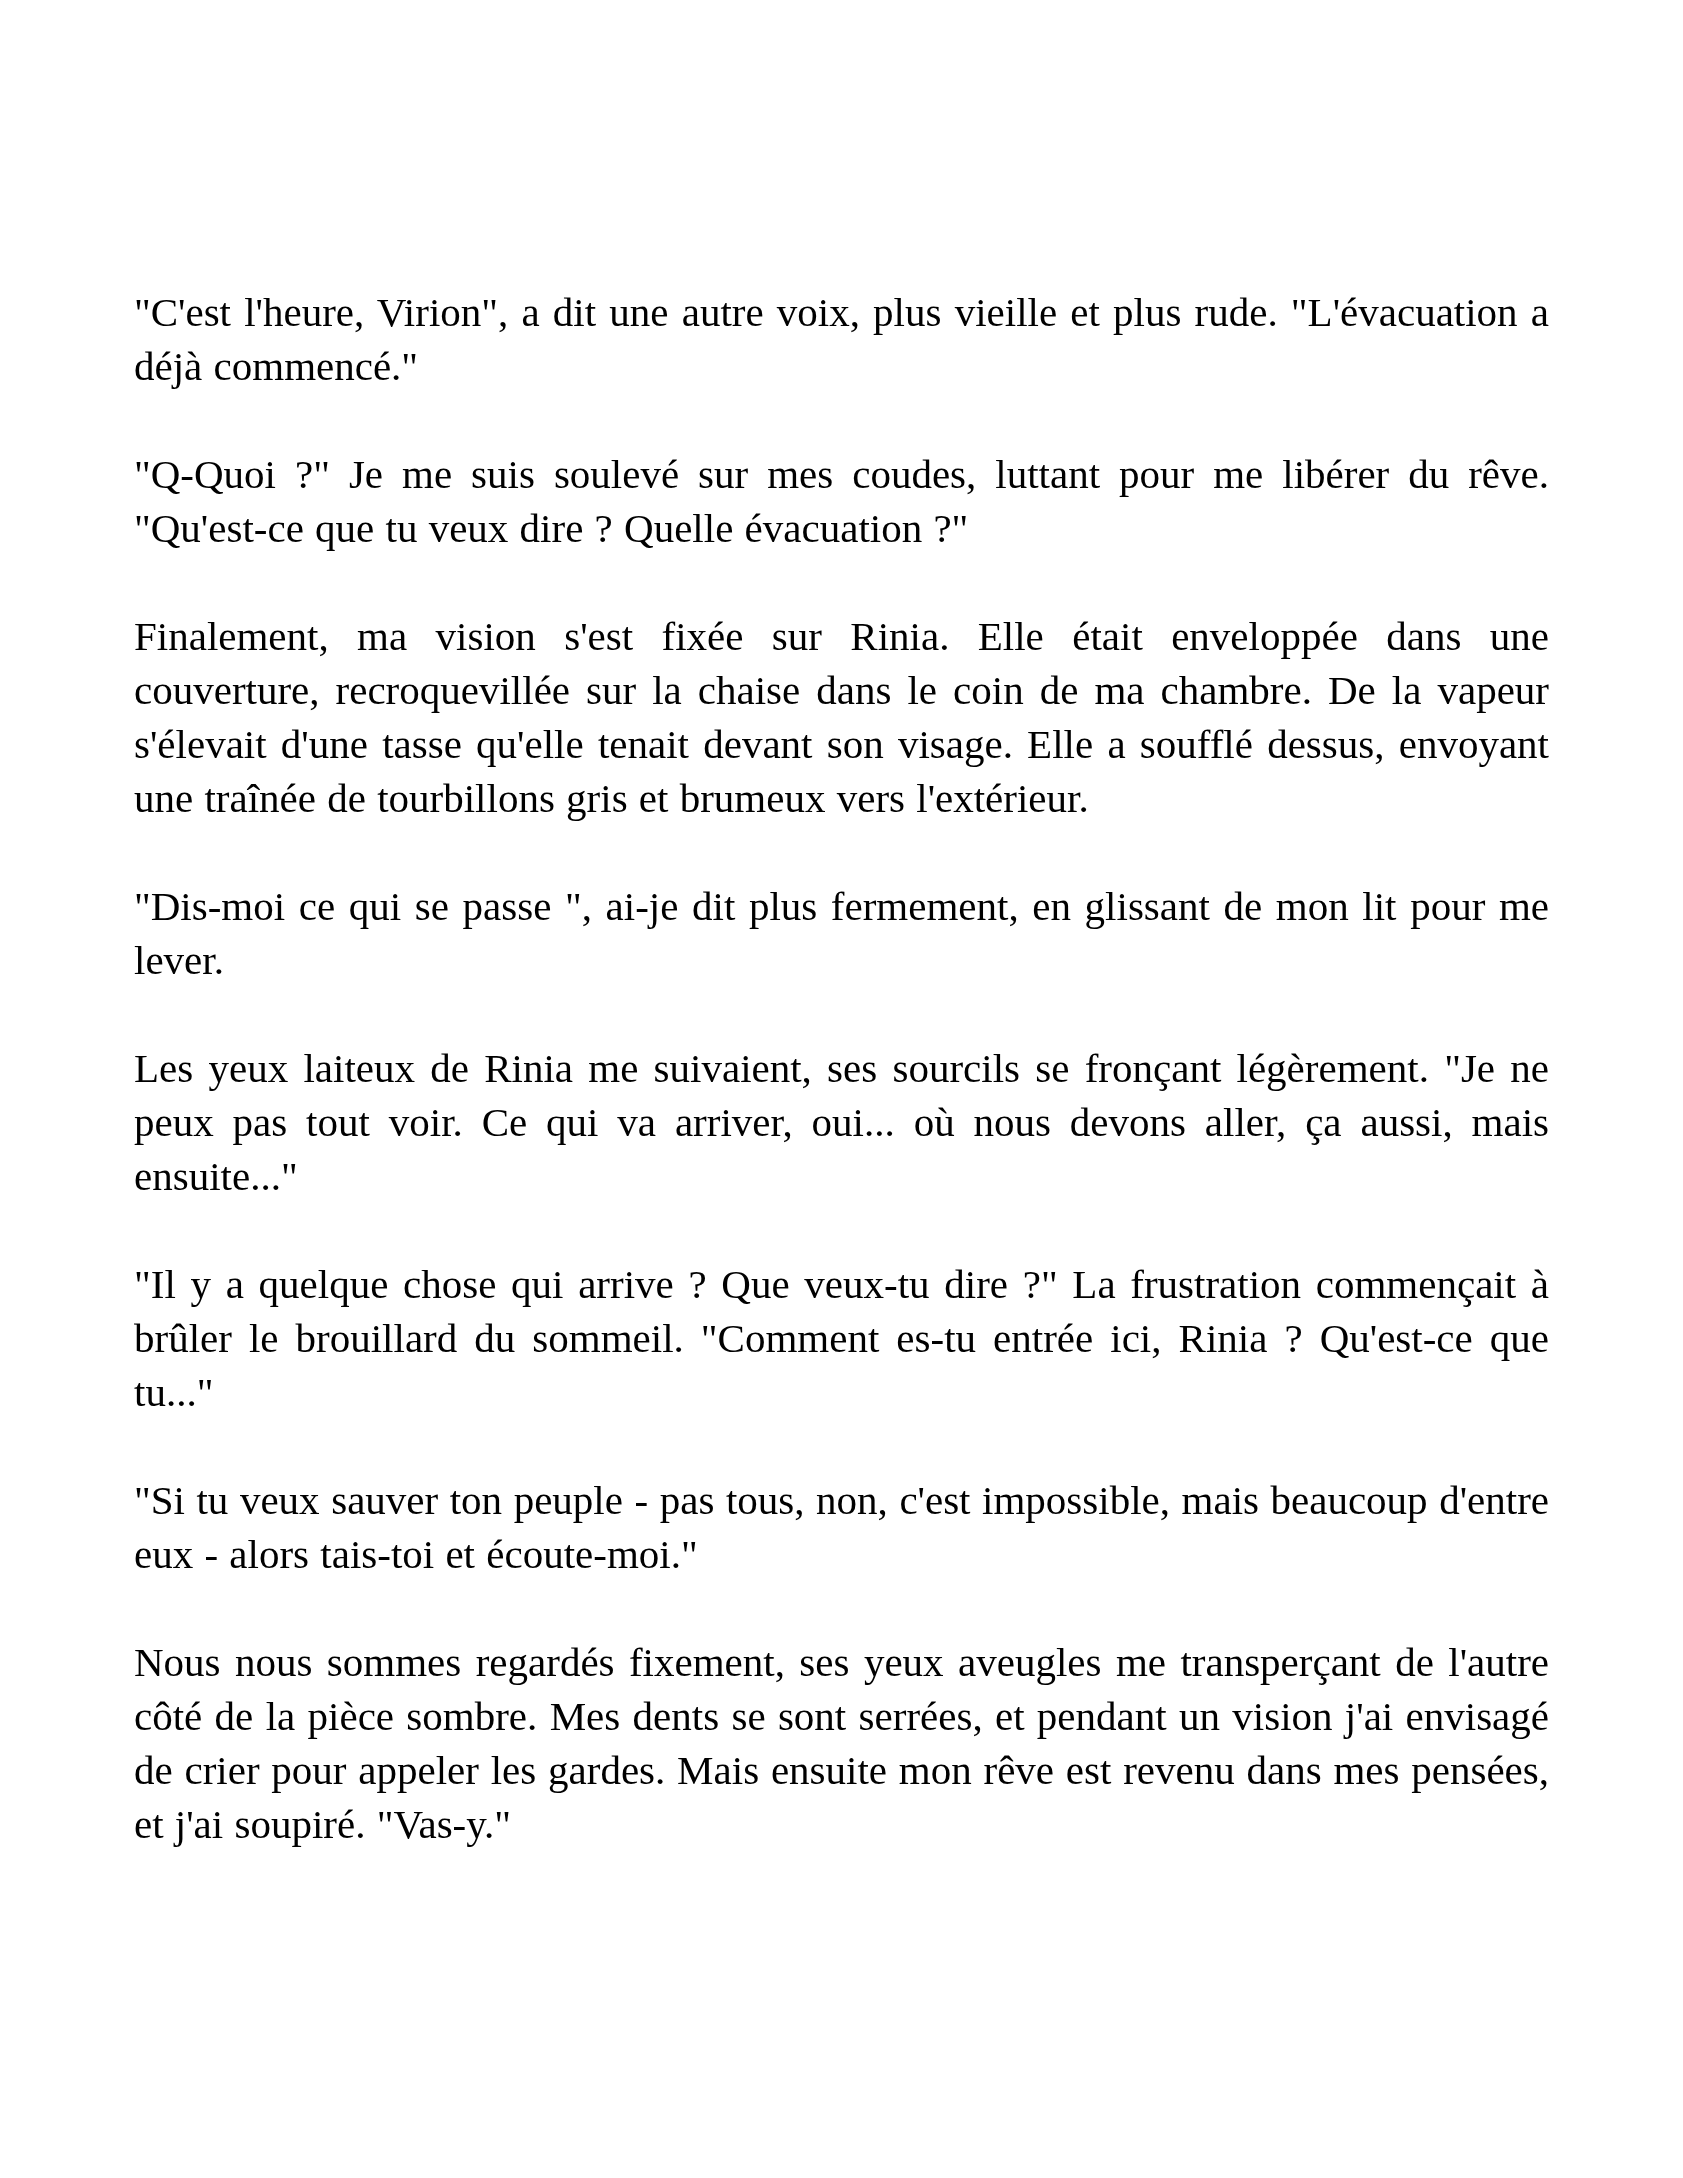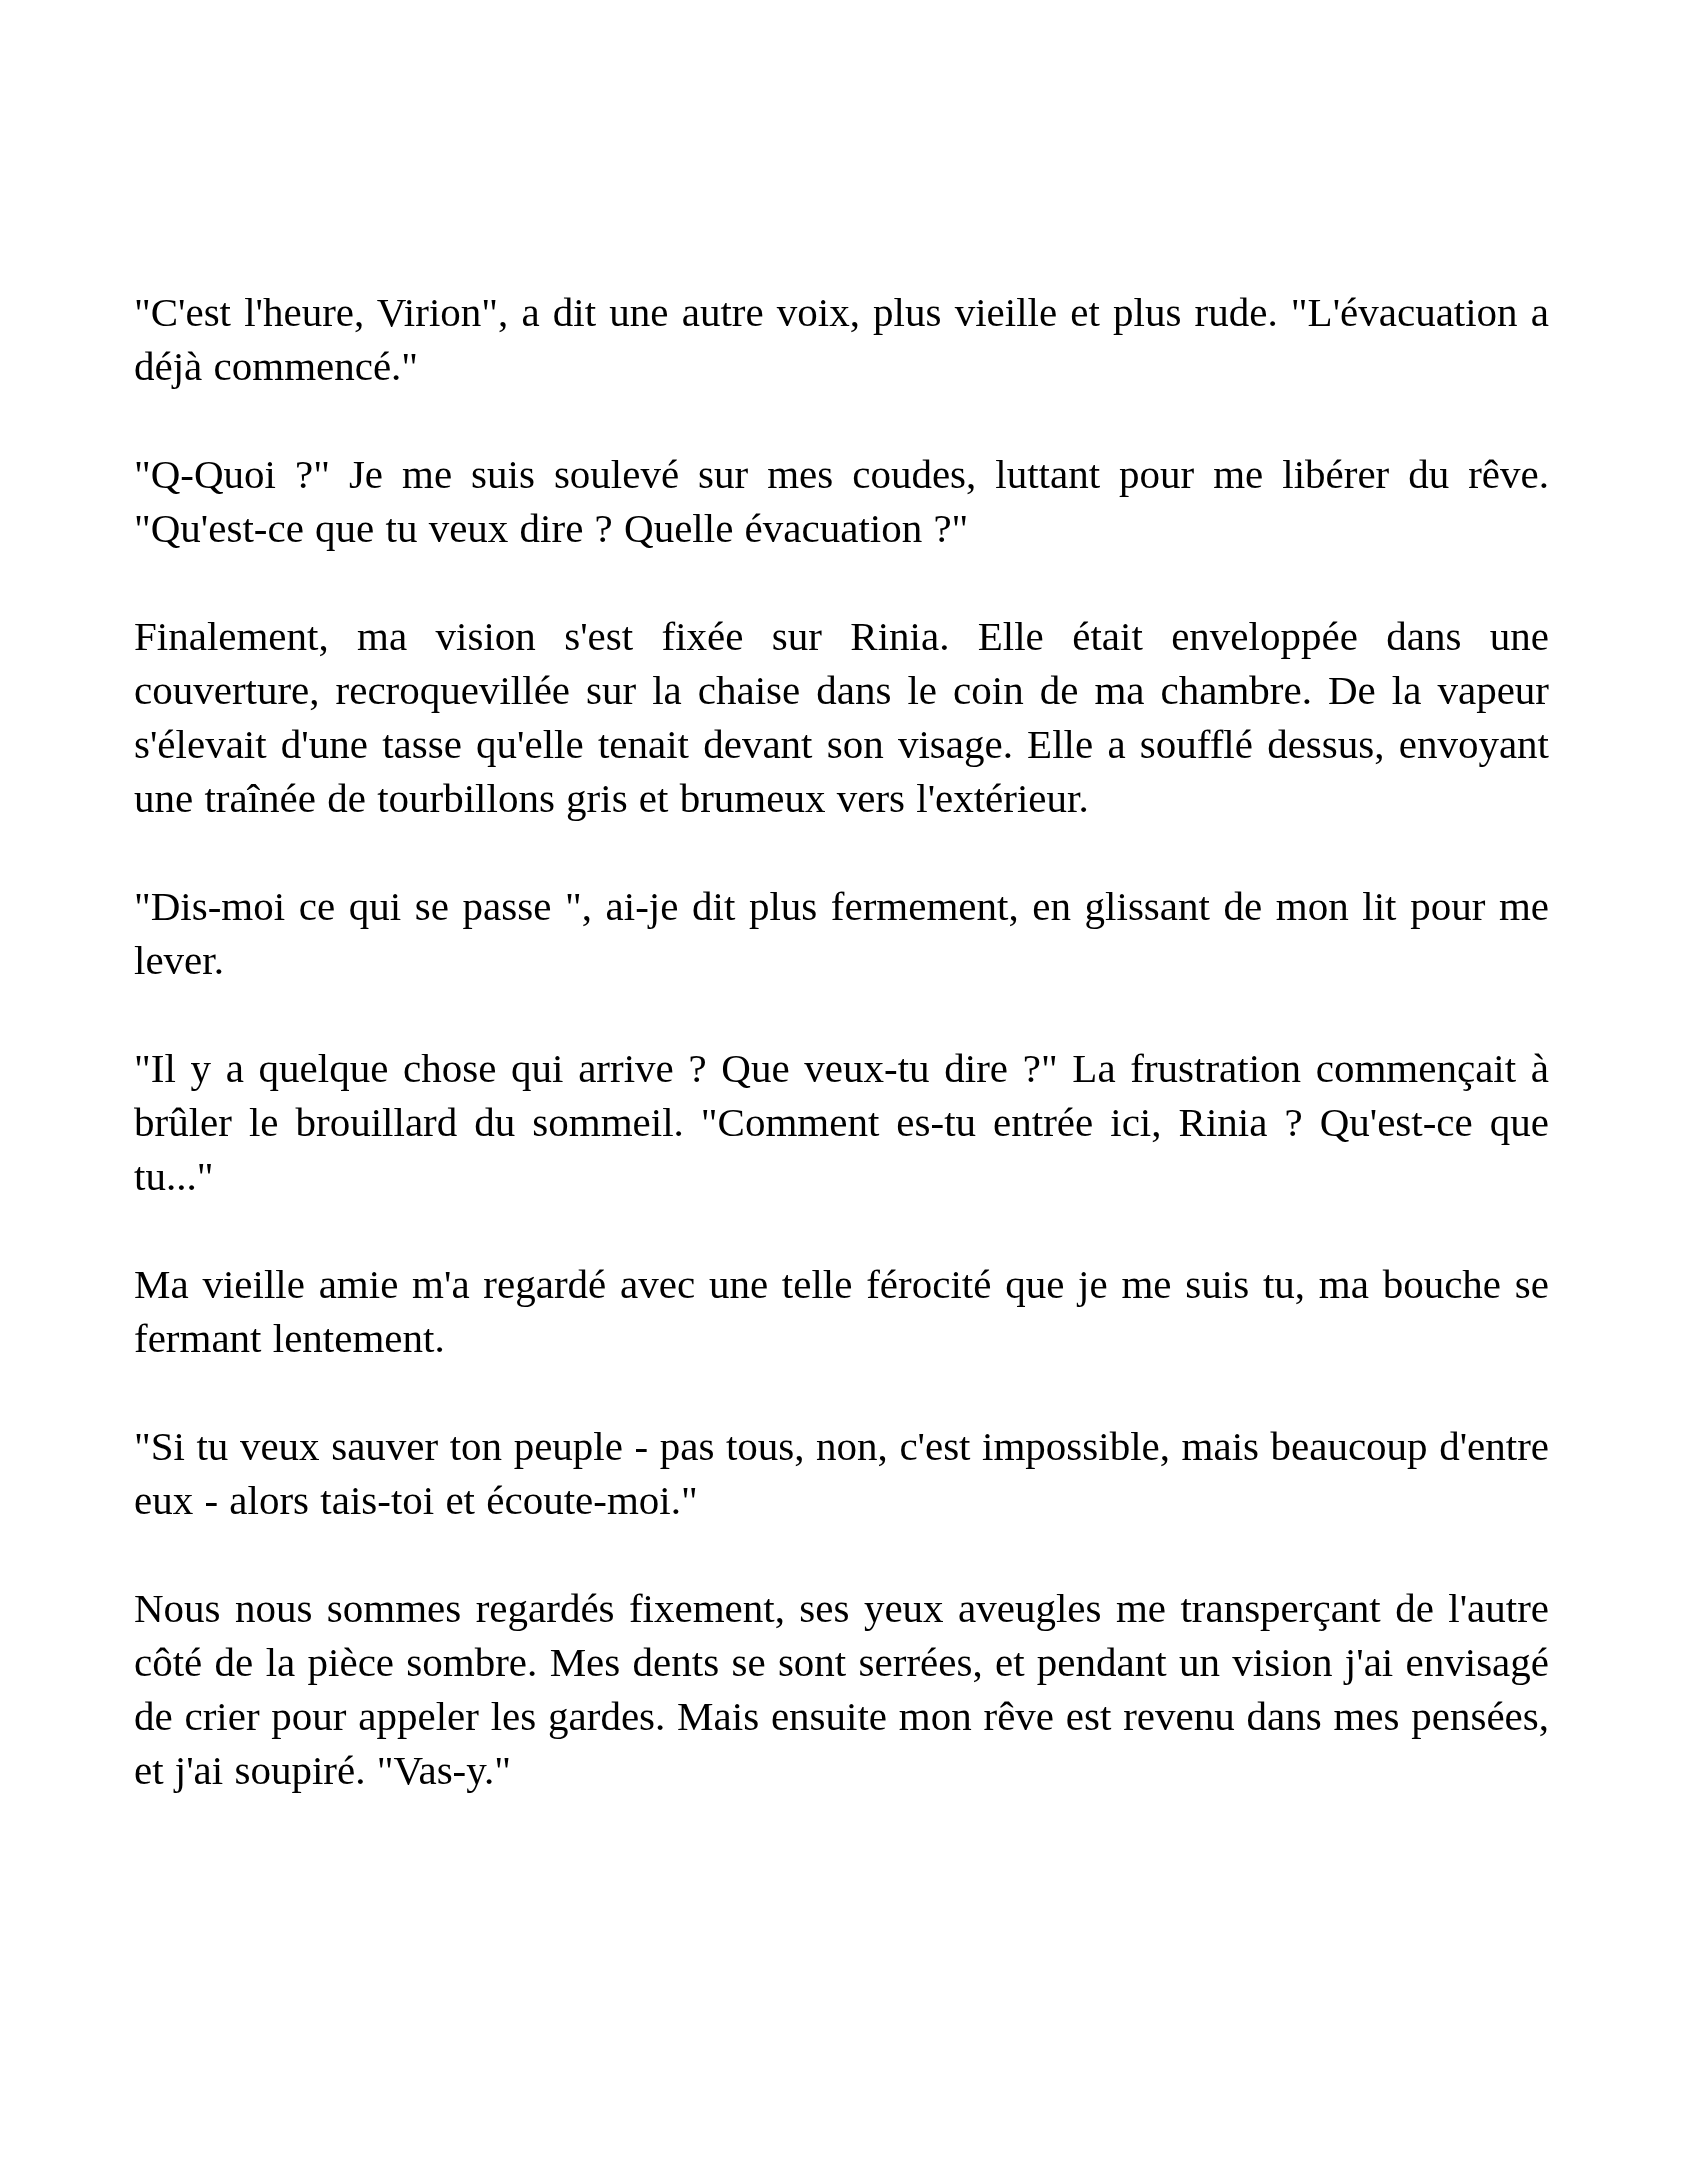--- a/index.html
+++ b/index.html
@@ -26,18 +26,18 @@
     }
   </style>
 </head>
 <body>
 
 <main class="page">
   <p>"C'est l'heure, Virion", a dit une autre voix, plus vieille et plus rude. "L'évacuation a déjà commencé."</p>
   <p>"Q-Quoi ?" Je me suis soulevé sur mes coudes, luttant pour me libérer du rêve. "Qu'est-ce que tu veux dire ? Quelle évacuation ?"</p>
   <p>Finalement, ma vision s'est fixée sur Rinia. Elle était enveloppée dans une couverture, recroquevillée sur la chaise dans le coin de ma chambre. De la vapeur s'élevait d'une tasse qu'elle tenait devant son visage. Elle a soufflé dessus, envoyant une traînée de tourbillons gris et brumeux vers l'extérieur.</p>
   <p>"Dis-moi ce qui se passe ", ai-je dit plus fermement, en glissant de mon lit pour me lever.</p>
+  <p>Les yeux laiteux de Rinia me suivaient, ses sourcils se fronçant légèrement. "Je ne peux pas tout voir. Ce qui va arriver, oui... où nous devons aller, ça aussi, mais ensuite..."</p>
   <p>"Il y a quelque chose qui arrive ? Que veux-tu dire ?" La frustration commençait à brûler le brouillard du sommeil. "Comment es-tu entrée ici, Rinia ? Qu'est-ce que tu..."</p>
-  <p>Ma vieille amie m'a regardé avec une telle férocité que je me suis tu, ma bouche se fermant lentement.</p>
   <p>"Si tu veux sauver ton peuple - pas tous, non, c'est impossible, mais beaucoup d'entre eux - alors tais-toi et écoute-moi."</p>
   <p>Nous nous sommes regardés fixement, ses yeux aveugles me transperçant de l'autre côté de la pièce sombre. Mes dents se sont serrées, et pendant un vision j'ai envisagé de crier pour appeler les gardes. Mais ensuite mon rêve est revenu dans mes pensées, et j'ai soupiré. "Vas-y."</p>
 </main>
 
 
 </body></html>

